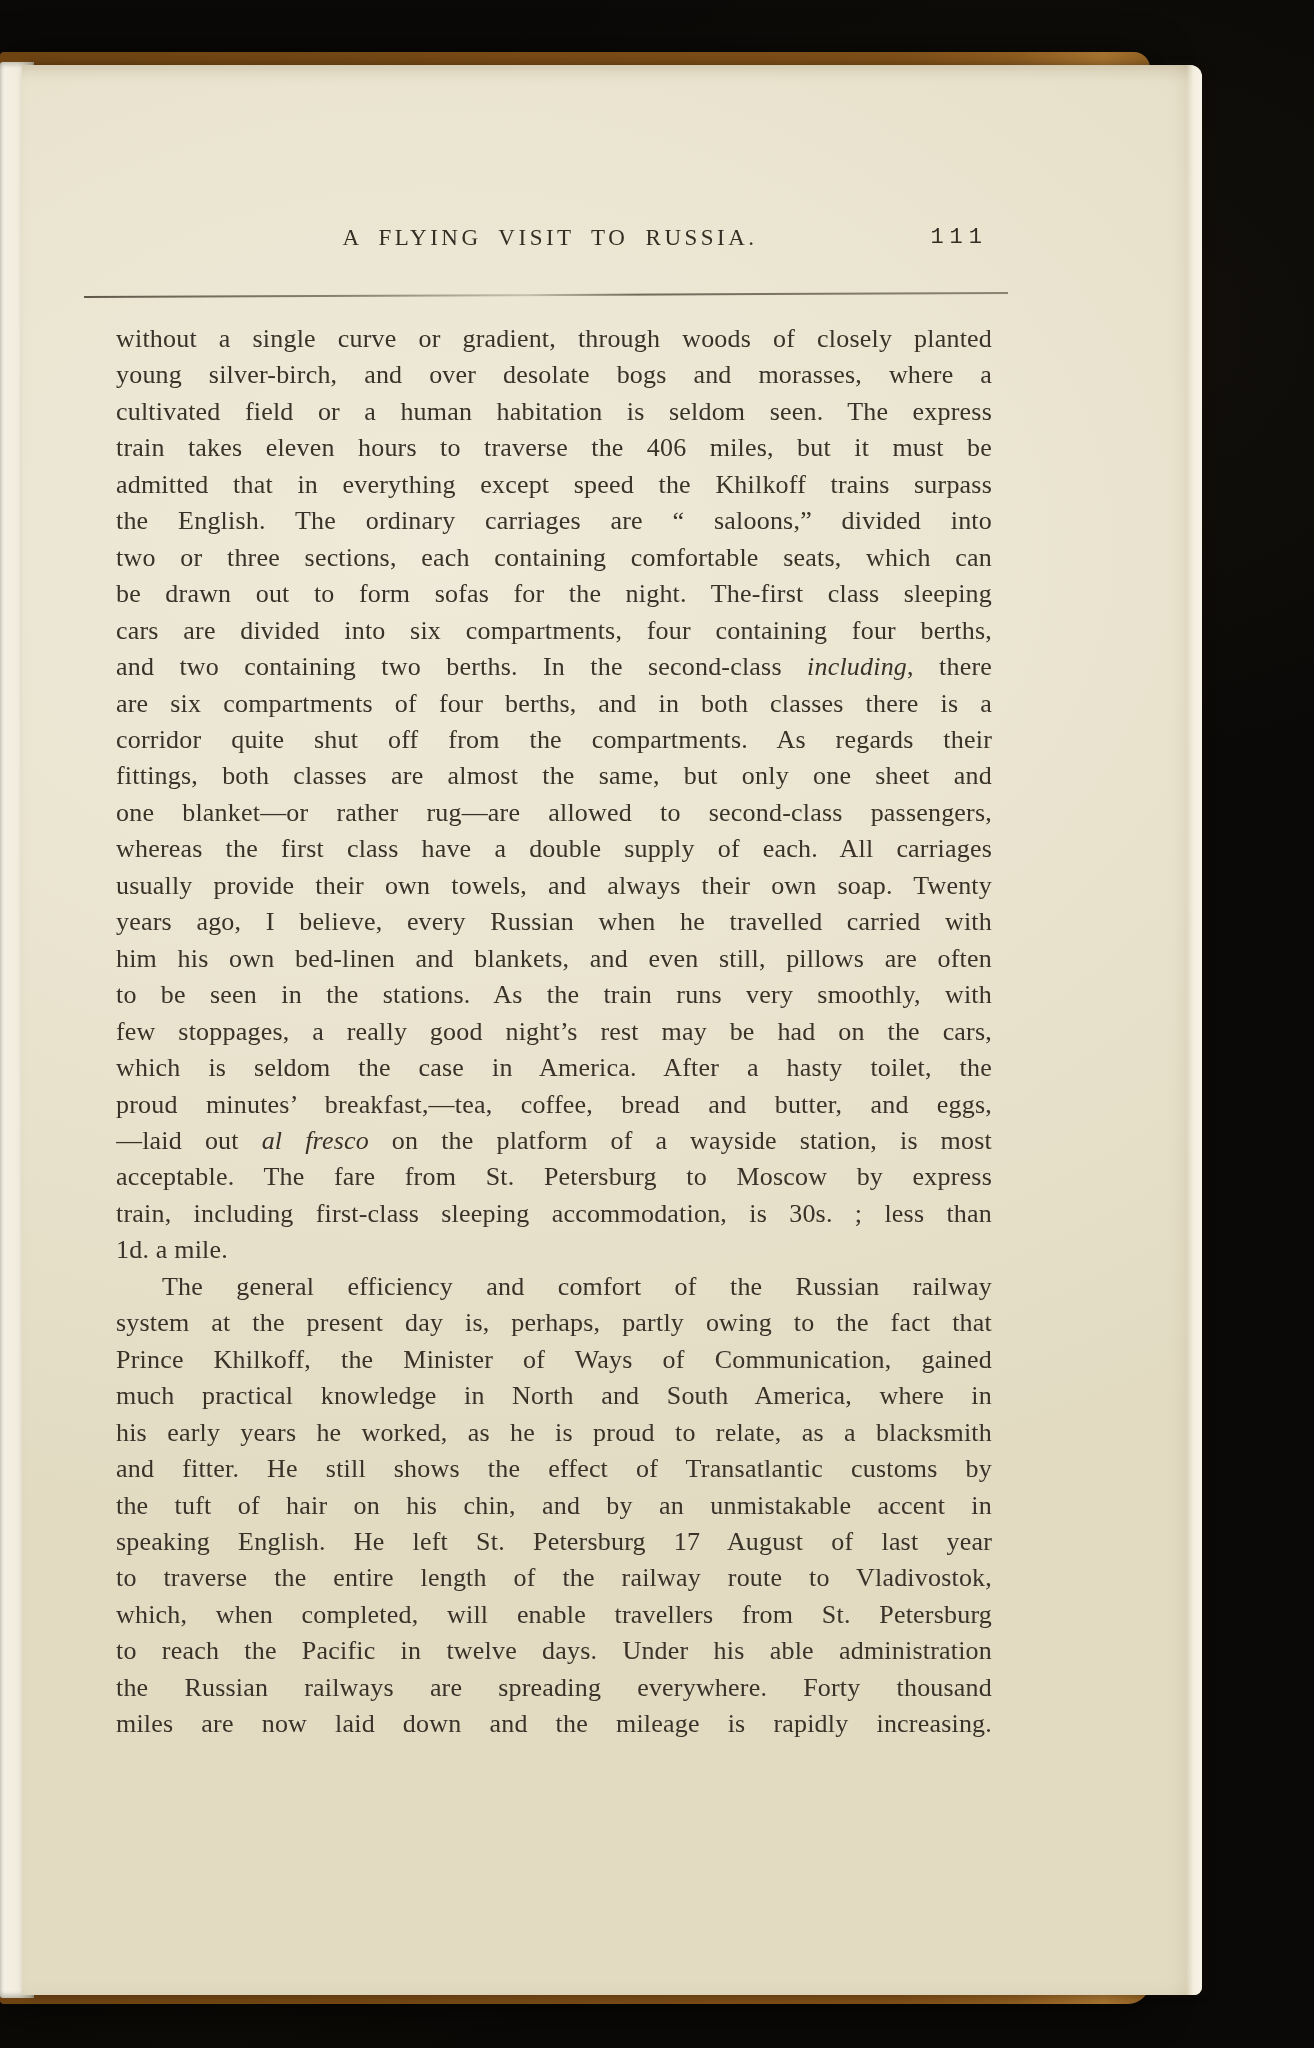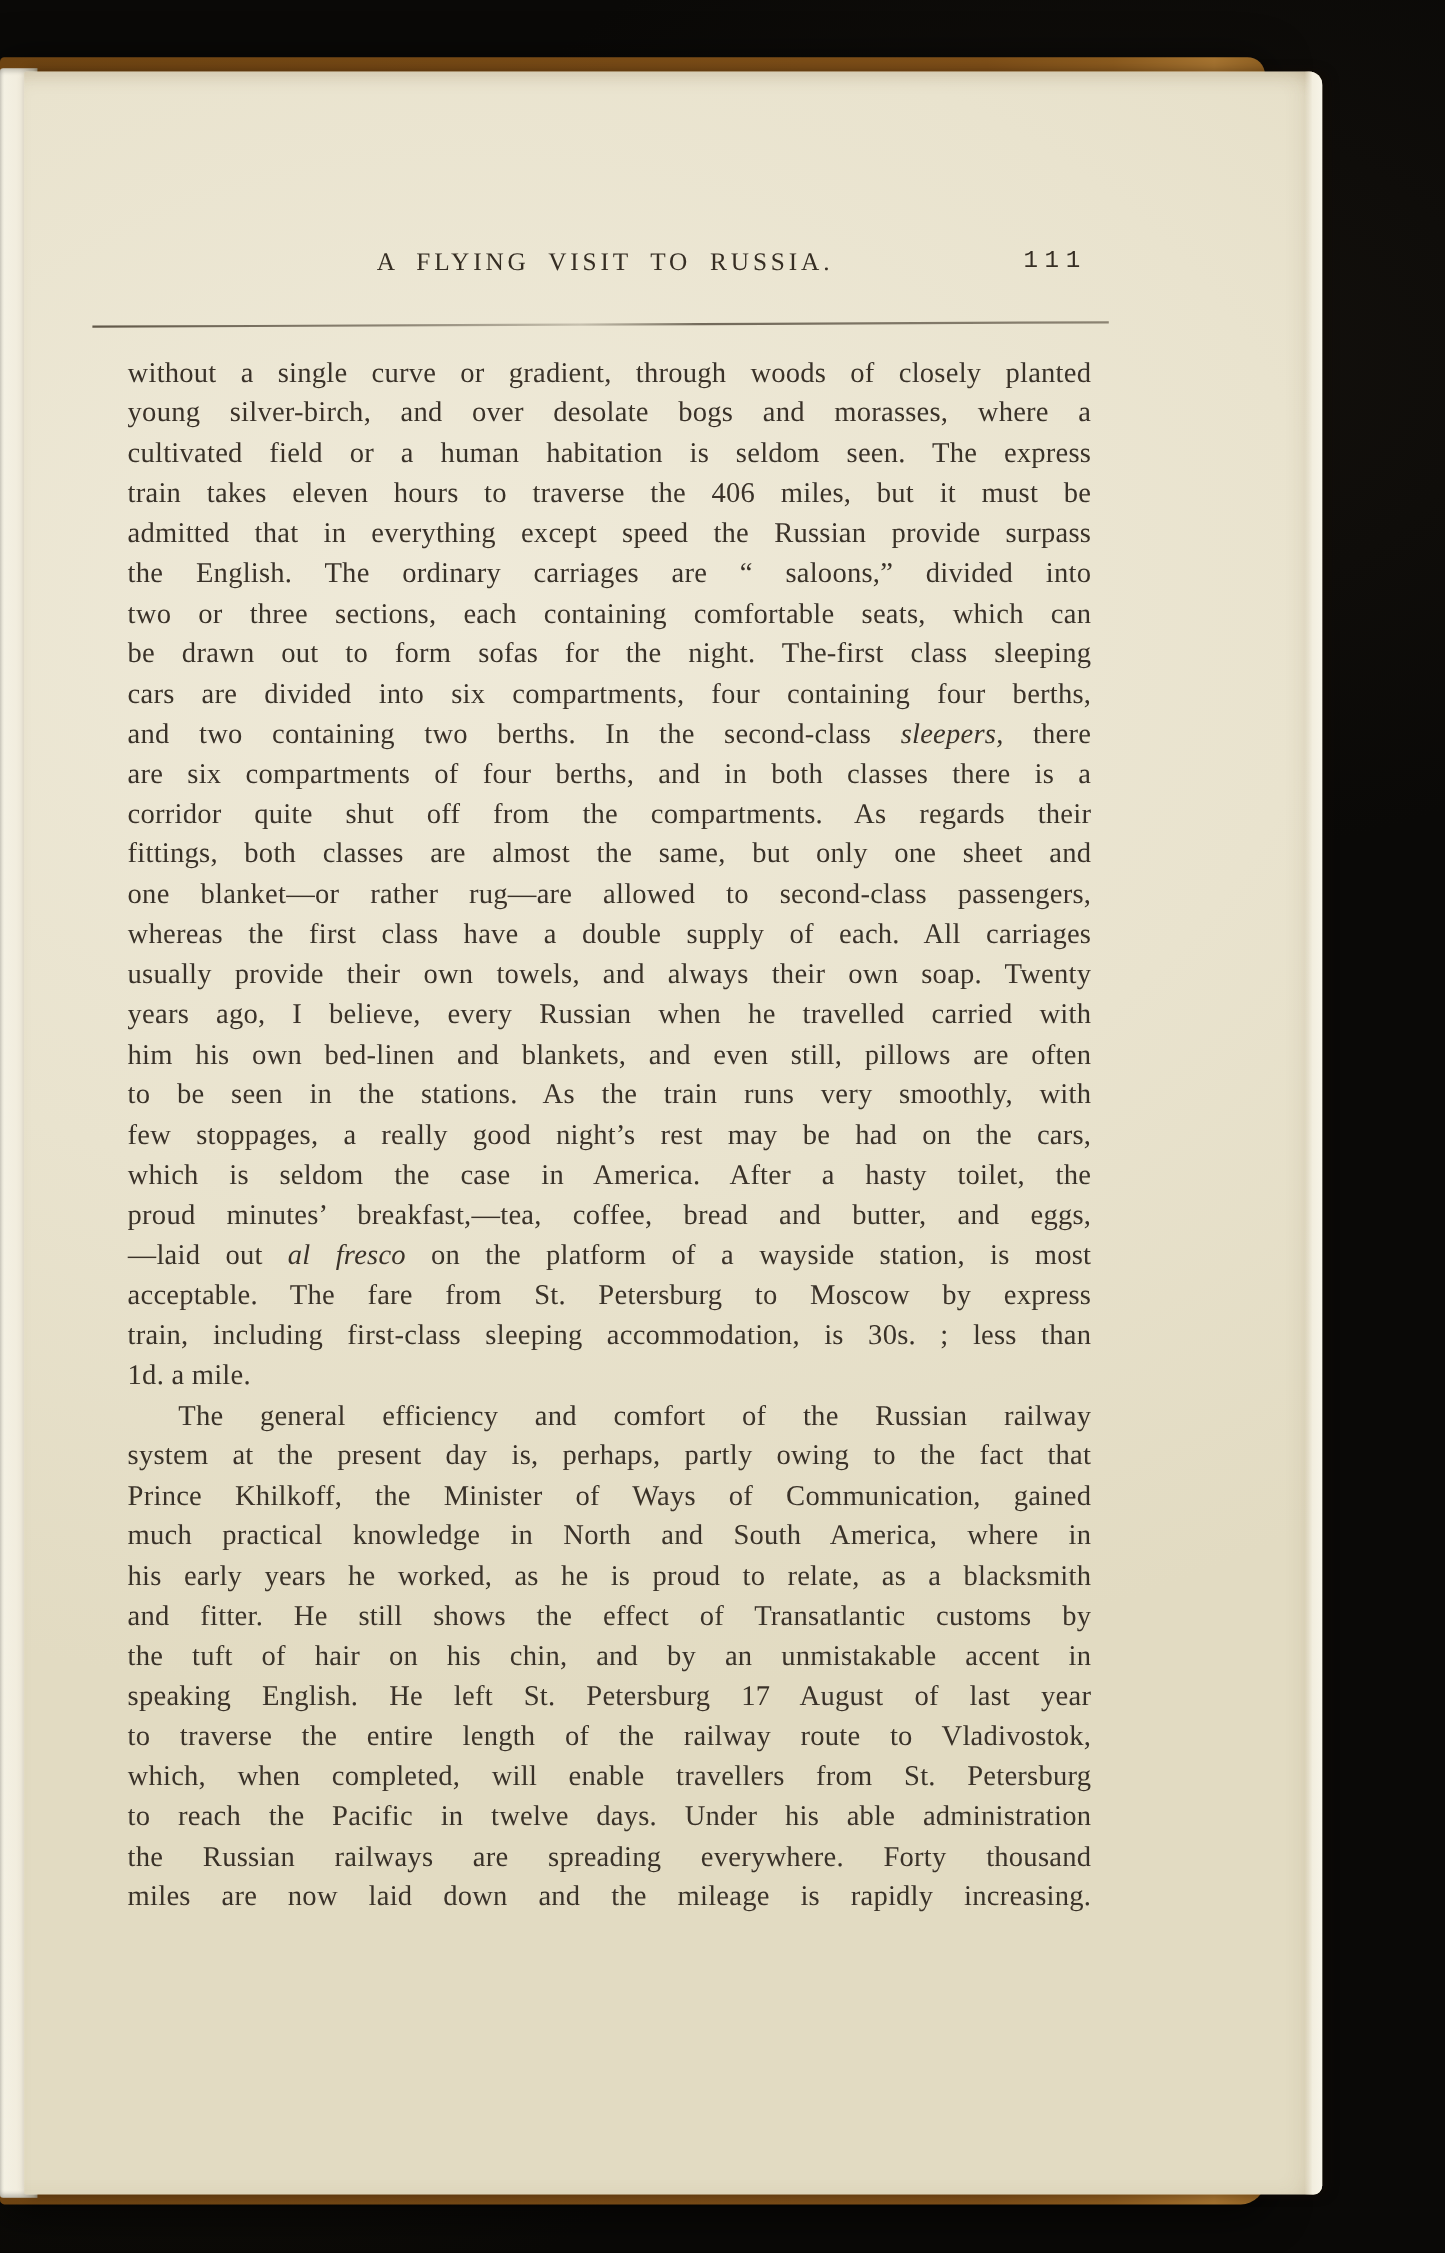--- a/index.html
+++ b/index.html
@@ -65,26 +65,26 @@
       <div class="running-head">
         <span class="rh-title">A FLYING VISIT TO RUSSIA.</span>
         <span class="rh-folio">111</span>
       </div>
       <div class="rule"></div>
       <div class="bodytext">
           <div class="line"><span>without a single curve or gradient, through woods of closely planted</span></div>
           <div class="line"><span>young silver-birch, and over desolate bogs and morasses, where a</span></div>
           <div class="line"><span>cultivated field or a human habitation is seldom seen. The express</span></div>
           <div class="line"><span>train takes eleven hours to traverse the 406 miles, but it must be</span></div>
-          <div class="line"><span>admitted that in everything except speed the Russian provide surpass</span></div>
+          <div class="line"><span>admitted that in everything except speed the Khilkoff trains surpass</span></div>
           <div class="line"><span>the English. The ordinary carriages are “ saloons,” divided into</span></div>
           <div class="line"><span>two or three sections, each containing comfortable seats, which can</span></div>
           <div class="line"><span>be drawn out to form sofas for the night. The-first class sleeping</span></div>
           <div class="line"><span>cars are divided into six compartments, four containing four berths,</span></div>
-          <div class="line"><span>and two containing two berths. In the second-class </span><span class="em">sleepers</span><span>, there</span></div>
+          <div class="line"><span>and two containing two berths. In the second-class </span><span class="em">including</span><span>, there</span></div>
           <div class="line"><span>are six compartments of four berths, and in both classes there is a</span></div>
           <div class="line"><span>corridor quite shut off from the compartments. As regards their</span></div>
           <div class="line"><span>fittings, both classes are almost the same, but only one sheet and</span></div>
           <div class="line"><span>one blanket—or rather rug—are allowed to second-class passengers,</span></div>
           <div class="line"><span>whereas the first class have a double supply of each. All carriages</span></div>
           <div class="line"><span>usually provide their own towels, and always their own soap. Twenty</span></div>
           <div class="line"><span>years ago, I believe, every Russian when he travelled carried with</span></div>
           <div class="line"><span>him his own bed-linen and blankets, and even still, pillows are often</span></div>
           <div class="line"><span>to be seen in the stations. As the train runs very smoothly, with</span></div>
           <div class="line"><span>few stoppages, a really good night’s rest may be had on the cars,</span></div>

